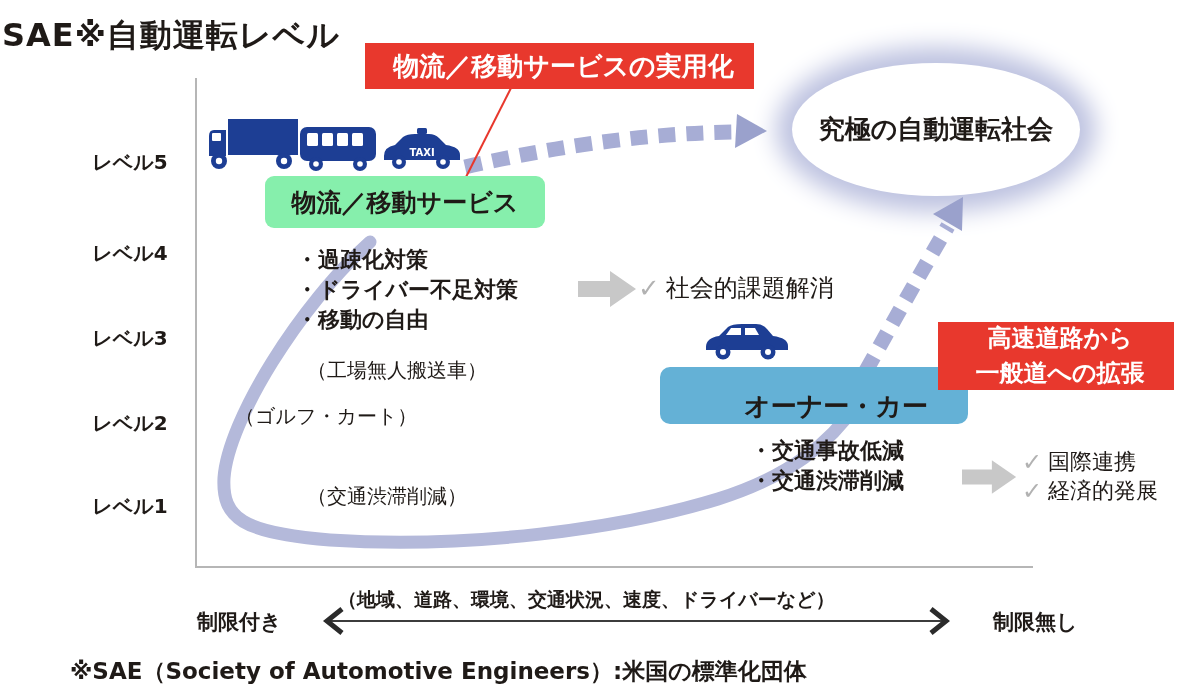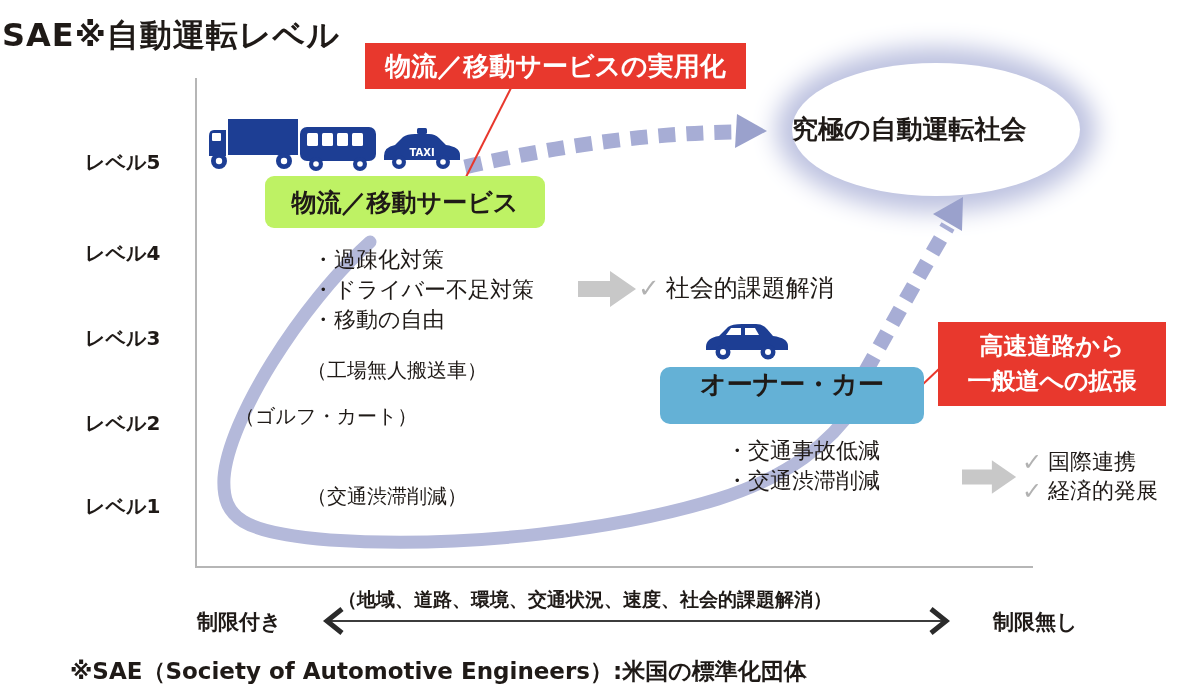--- a/index.html
+++ b/index.html
@@ -6,41 +6,41 @@
   .canvas{
     position:relative;width:1182px;height:684px;background:#fff;overflow:hidden;
     font-family:"DejaVu Sans","Liberation Sans",sans-serif;color:#1f1a17;
   }
   .abs{position:absolute;}
   .title{left:2px;top:14px;font-size:32px;font-weight:700;letter-spacing:1px;}
   .layer{position:absolute;left:0;top:0;z-index:2;pointer-events:none;}
   .halo-ellipse{
     left:792px;top:63px;width:288px;height:133px;border-radius:50%;
     background:#fff;box-shadow:0 0 24px 16px #bdc2e0;
-    display:flex;align-items:center;justify-content:flex-start;z-index:1;
+    display:flex;align-items:center;justify-content:center;z-index:1;
   }
   .halo-ellipse span{font-size:26px;font-weight:700;white-space:nowrap;}
   .axis-v{left:195px;top:78px;width:2px;height:490px;background:#b6b6b6;z-index:0;}
   .axis-h{left:195px;top:566px;width:838px;height:2px;background:#b6b6b6;z-index:0;}
-  .lvl{left:85px;width:90px;text-align:left;font-size:20px;font-weight:700;z-index:3;}
+  .lvl{left:85px;width:90px;text-align:center;font-size:20px;font-weight:700;z-index:3;}
   .redbox{
     background:#e8382d;color:#fff;font-weight:700;display:flex;align-items:center;justify-content:center;
-    z-index:3;text-align:center;
+    z-index:3;text-align:center;padding-left:8px;
   }
   .redbox1{left:365px;top:43px;width:381px;height:46px;font-size:26px;}
-  .redbox2{left:938px;top:322px;width:228px;height:84px;font-size:24px;flex-direction:column;line-height:35px;}
+  .redbox2{left:938px;top:322px;width:228px;height:68px;font-size:24px;flex-direction:column;line-height:35px;}
   .yellowbox{
-    left:265px;top:176px;width:280px;height:52px;background:#bef264;border-radius:9px;
+    left:265px;top:176px;width:280px;height:52px;background:#86efac;border-radius:9px;
     display:flex;align-items:center;justify-content:center;font-size:25px;font-weight:700;z-index:3;
   }
   .bluebox{
     left:660px;top:367px;width:264px;height:57px;background:#64b1d6;border-radius:10px;
-    display:flex;align-items:flex-start;justify-content:center;font-size:26px;font-weight:700;z-index:3;
+    display:flex;align-items:flex-end;justify-content:center;font-size:26px;font-weight:700;z-index:3;padding-left:44px;
   }
-  .bullets{font-size:22px;font-weight:400;line-height:30px;z-index:3;white-space:nowrap;margin-left:16px;}
+  .bullets{font-size:22px;font-weight:700;line-height:30px;z-index:3;white-space:nowrap;}
   .example{font-size:20px;font-weight:400;z-index:3;white-space:nowrap;}
   .outcome{display:flex;align-items:center;z-index:3;white-space:nowrap;}
   .outcome .chk{font-size:26px;font-weight:700;color:#b2b2b2;margin-right:6px;line-height:1;}
   .outcome .txt{font-size:24px;font-weight:400;}
   .outcome.small .chk{font-size:24px;}
   .outcome.small .txt{font-size:22px;}
   .veh{position:absolute;z-index:3;}
   .blockarrow{position:absolute;z-index:3;}
   .axis-caption{left:338px;top:587px;font-size:19px;font-weight:700;z-index:3;white-space:nowrap;}
   .axis-label{font-size:21px;font-weight:700;z-index:3;white-space:nowrap;text-align:center;}
@@ -148,38 +148,38 @@
 
   <div class="abs bluebox">
     <span>オーナー・カー</span>
   </div>
 
   <div class="abs redbox redbox2">
     <span>高速道路から</span>
     <span>一般道への拡張</span>
   </div>
 
-  <div class="abs bullets" style="left:710px;top:436px">
+  <div class="abs bullets" style="left:750px;top:436px">
     <div>・交通事故低減</div>
     <div>・交通渋滞削減</div>
   </div>
 
   <svg class="blockarrow" style="left:962px;top:457px" width="56" height="40" viewBox="0 0 60 40">
     <polygon points="0,12 32,12 32,2 58,20 32,38 32,28 0,28" fill="#c8c8c8"></polygon>
   </svg>
   <div class="abs outcome small" style="left:1022px;top:447px">
     <span class="chk">✓</span>
     <span class="txt">国際連携</span>
   </div>
   <div class="abs outcome small" style="left:1022px;top:476px">
     <span class="chk">✓</span>
     <span class="txt">経済的発展</span>
   </div>
 
   <div class="abs example" style="left:307px;top:483px">（交通渋滞削減）</div>
 
-  <div class="abs axis-caption">（地域、道路、環境、交通状況、速度、社会的課題解消）</div>
+  <div class="abs axis-caption">（地域、道路、環境、交通状況、速度、ドライバーなど）</div>
   <div class="abs axis-label" style="left:197px;top:608px">制限付き</div>
   <div class="abs axis-label" style="left:993px;top:608px">制限無し</div>
 
   <div class="abs footnote">※SAE（Society of Automotive Engineers）:米国の標準化団体</div>
 
 </div>
 
 </body></html>

